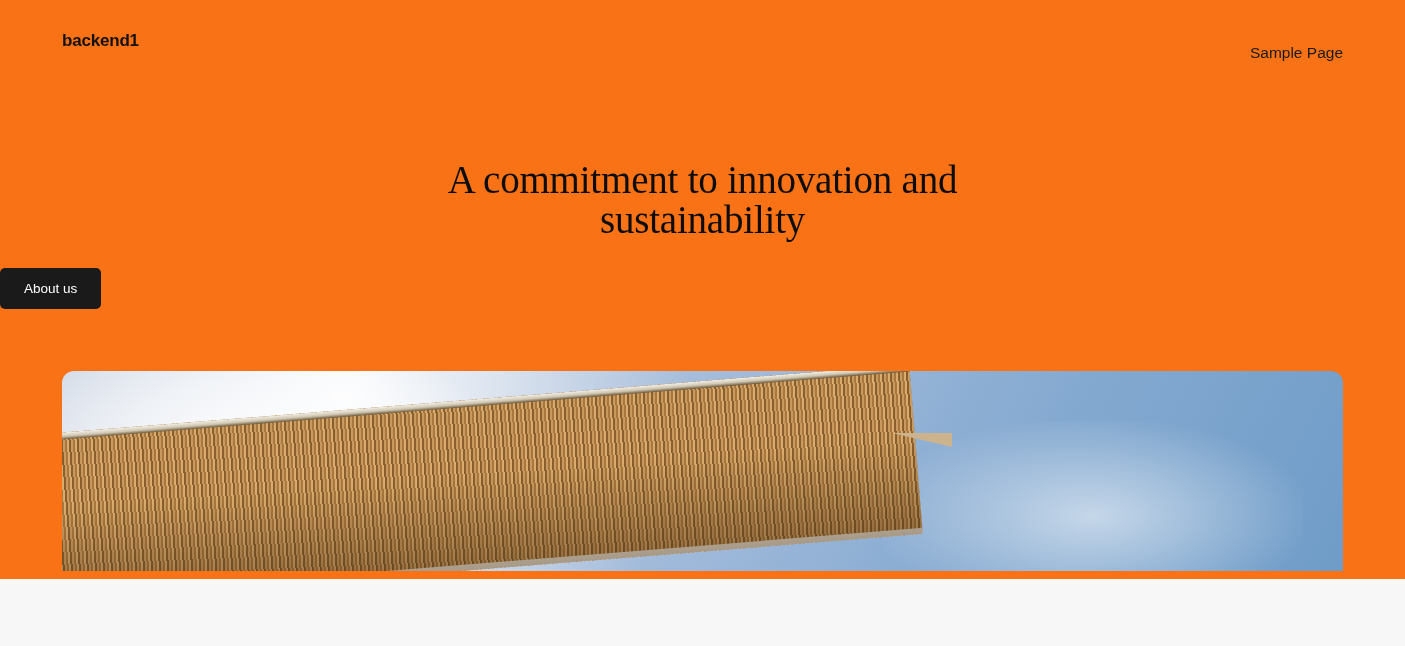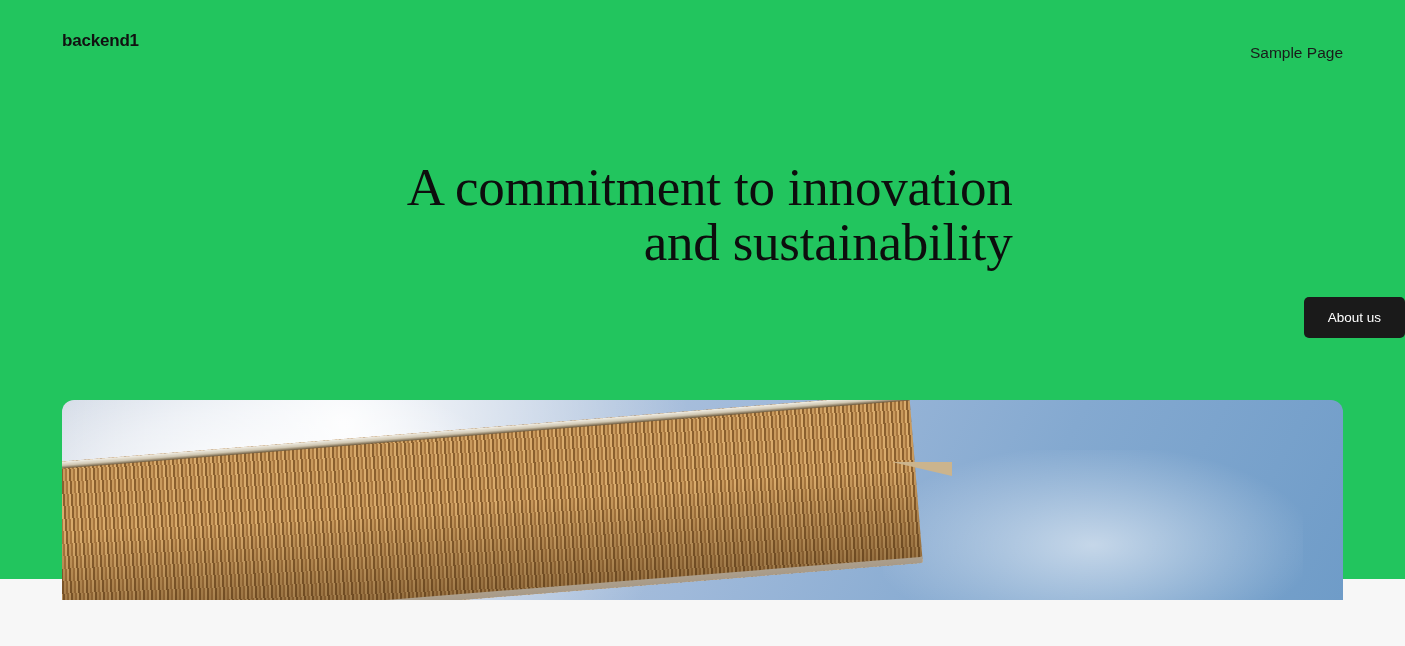--- a/index.html
+++ b/index.html
@@ -8,21 +8,21 @@
     height: 646px;
     overflow: hidden;
     background: #f7f7f7;
     font-family: "Liberation Sans", sans-serif;
     color: #111111;
   }
   .page {
     width: 1405px;
     height: 579px;
     position: relative;
-    background: #22c55e;
+    background: #f97316;
   }
 
   
   .site-header {
     display: flex;
     align-items: center;
     justify-content: space-between;
     padding: 22px 62px 0 62px;
     height: 60px;
   }
@@ -45,40 +45,39 @@
     margin-top: 23px;
   }
 
   
   .hero {
     padding-top: 100px;
     text-align: center;
   }
   .hero-title {
     font-family: "Liberation Serif", serif;
-    font-size: 53px;
+    font-size: 39px;
     line-height: 1.03;
     font-weight: 400;
     color: #0d0d0d;
     max-width: 620px;
     margin: 0 auto;
     letter-spacing: -0.2px;
-    text-align: right;
   }
   .hero-sub {
     margin: 31px auto 0 auto;
     max-width: 500px;
     font-size: 15.5px;
     line-height: 1.65;
     color: #1c1c1c;
   }
   .hero-cta-wrap {
     margin-top: 28px;
     display: flex;
-    justify-content: flex-end;
+    justify-content: flex-start;
   }
   .btn-primary {
     background: #1a1a1a;
     color: #ffffff;
     font-size: 13.5px;
     font-weight: 400;
     border: none;
     border-radius: 5px;
     padding: 13px 24px;
     cursor: pointer;

